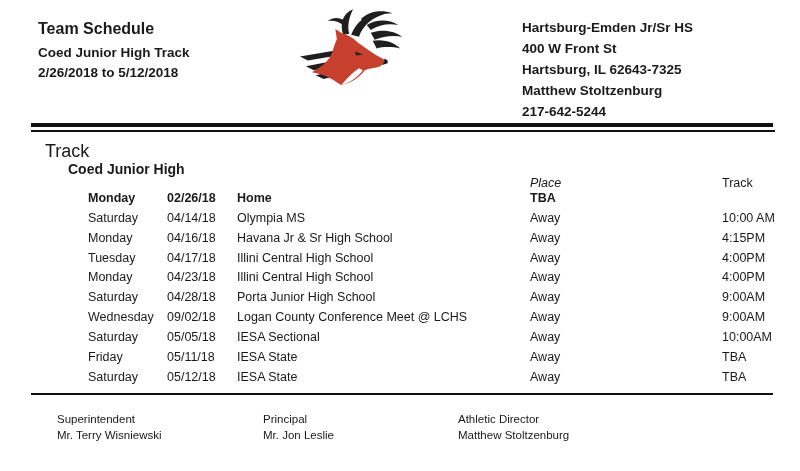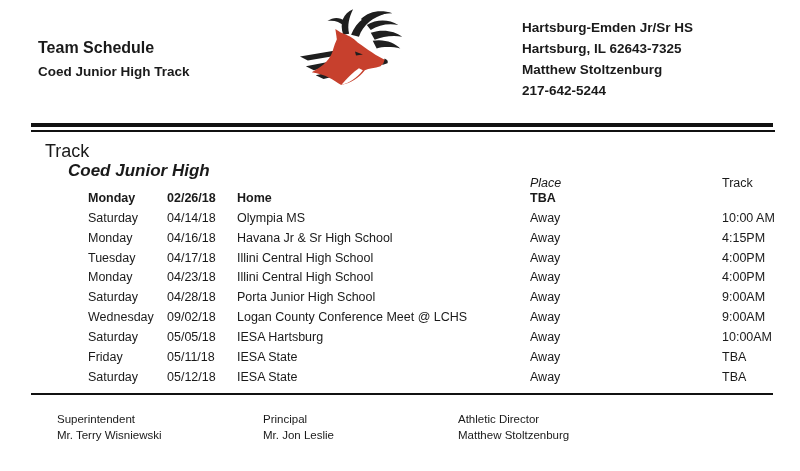--- a/index.html
+++ b/index.html
@@ -5,40 +5,40 @@
   html,body { margin:0; padding:0; }
   body {
     width:800px; height:471px; background:#ffffff;
     font-family:"Liberation Sans", sans-serif;
     color:#1a1a1a; position:relative; overflow:hidden;
     -webkit-font-smoothing:antialiased;
   }
   .abs { position:absolute; }
 
   
-  .hdr-left { left:38px; top:20px;margin-top:19px; }
+  .hdr-left { left:38px; top:20px; }
   .hdr-title { font-size:16px; font-weight:bold; margin:0 0 7px 0; }
   .hdr-sub   { font-size:13.5px; font-weight:bold; margin:0 0 5px 0; }
   .hdr-range { font-size:13.5px; font-weight:bold; margin:0; }
 
   
   .hdr-right { left:522px; top:17px; }
   .hdr-right div { font-size:13.5px; font-weight:bold; line-height:21px; }
 
   
   .logo { left:298px; top:6px; width:118px; height:96px; }
 
   
   .rule-thick-top { left:31px; top:123px; width:742px; height:3.5px; background:#111; }
   .rule-thin-top  { left:31px; top:130px; width:744px; height:1.8px; background:#111; }
   .rule-bottom    { left:31px; top:393px; width:742px; height:2.4px; background:#111; }
 
   
   .sport { left:45px; top:141px; font-size:18px; font-weight:normal; }
-  .team  { left:68px; top:161px; font-size:17px; font-weight:bold; font-style:italic; }
+  .team  { left:68px; top:161px; font-size:14px; font-weight:bold; }
 
   
   .col-head { font-size:12.5px; }
   .col-head.place { left:530px; top:176px;font-style:italic; }
   .col-head.time  { left:722px; top:176px; }
 
   
   .schedule-rows { left:88px; top:191px; width:706px; }
   .srow {
     display:grid;
@@ -54,20 +54,21 @@
   .official.o1 { left:263px; }
   .official.o2 { left:458px; }
   .official .t { font-weight:normal; margin-bottom:4px; }
 </style>
 </head>
 <body>
 
 <div class="abs hdr-left">
   <div class="hdr-title">Team Schedule</div>
   <div class="hdr-sub">Coed Junior High Track</div>
+  <div class="hdr-range">2/26/2018 to 5/12/2018</div>
 </div>
 
 <div class="abs logo">
   <svg width="118" height="96" viewBox="0 0 120 95" xmlns="http://www.w3.org/2000/svg">
 
     <g fill="#1F1F1F">
       <path d="M2,50 L50,42 L52,47 L10,54 Z"></path>
       <path d="M8,60 L54,51 L56,56 L16,64 Z"></path>
       <path d="M18,69 L52,61 L54,66 L26,73 Z"></path>
     </g>
@@ -92,20 +93,21 @@
     <path fill="#ffffff" d="M84,60 L90,54 C92,57 90,60 86,62 Z"></path>
 
     <path fill="#1F1F1F" d="M58,45 L66,48 L59,49 Z"></path>
 
     <path fill="#1F1F1F" d="M88,52 C91,53 92,55 91,57 L85,59 C87,57 88,55 88,52 Z"></path>
   </svg>
 </div>
 
 <div class="abs hdr-right">
   <div>Hartsburg-Emden Jr/Sr HS</div>
+  <div>400 W Front St</div>
   <div>Hartsburg, IL 62643-7325</div>
   <div>Matthew Stoltzenburg</div>
   <div>217-642-5244</div>
 </div>
 
 <div class="abs rule-thick-top"></div>
 <div class="abs rule-thin-top"></div>
 
 <div class="abs sport">Track</div>
 <div class="abs team">Coed Junior High</div>
@@ -158,21 +160,21 @@
   <div class="srow">
     <span>Wednesday</span>
     <span>09/02/18</span>
     <span>Logan County Conference Meet @ LCHS</span>
     <span>Away</span>
     <span>9:00AM</span>
   </div>
   <div class="srow">
     <span>Saturday</span>
     <span>05/05/18</span>
-    <span>IESA Hartsburg</span>
+    <span>IESA Sectional</span>
     <span>Away</span>
     <span>10:00AM</span>
   </div>
   <div class="srow">
     <span>Friday</span>
     <span>05/11/18</span>
     <span>IESA State</span>
     <span>Away</span>
     <span>TBA</span>
   </div>

